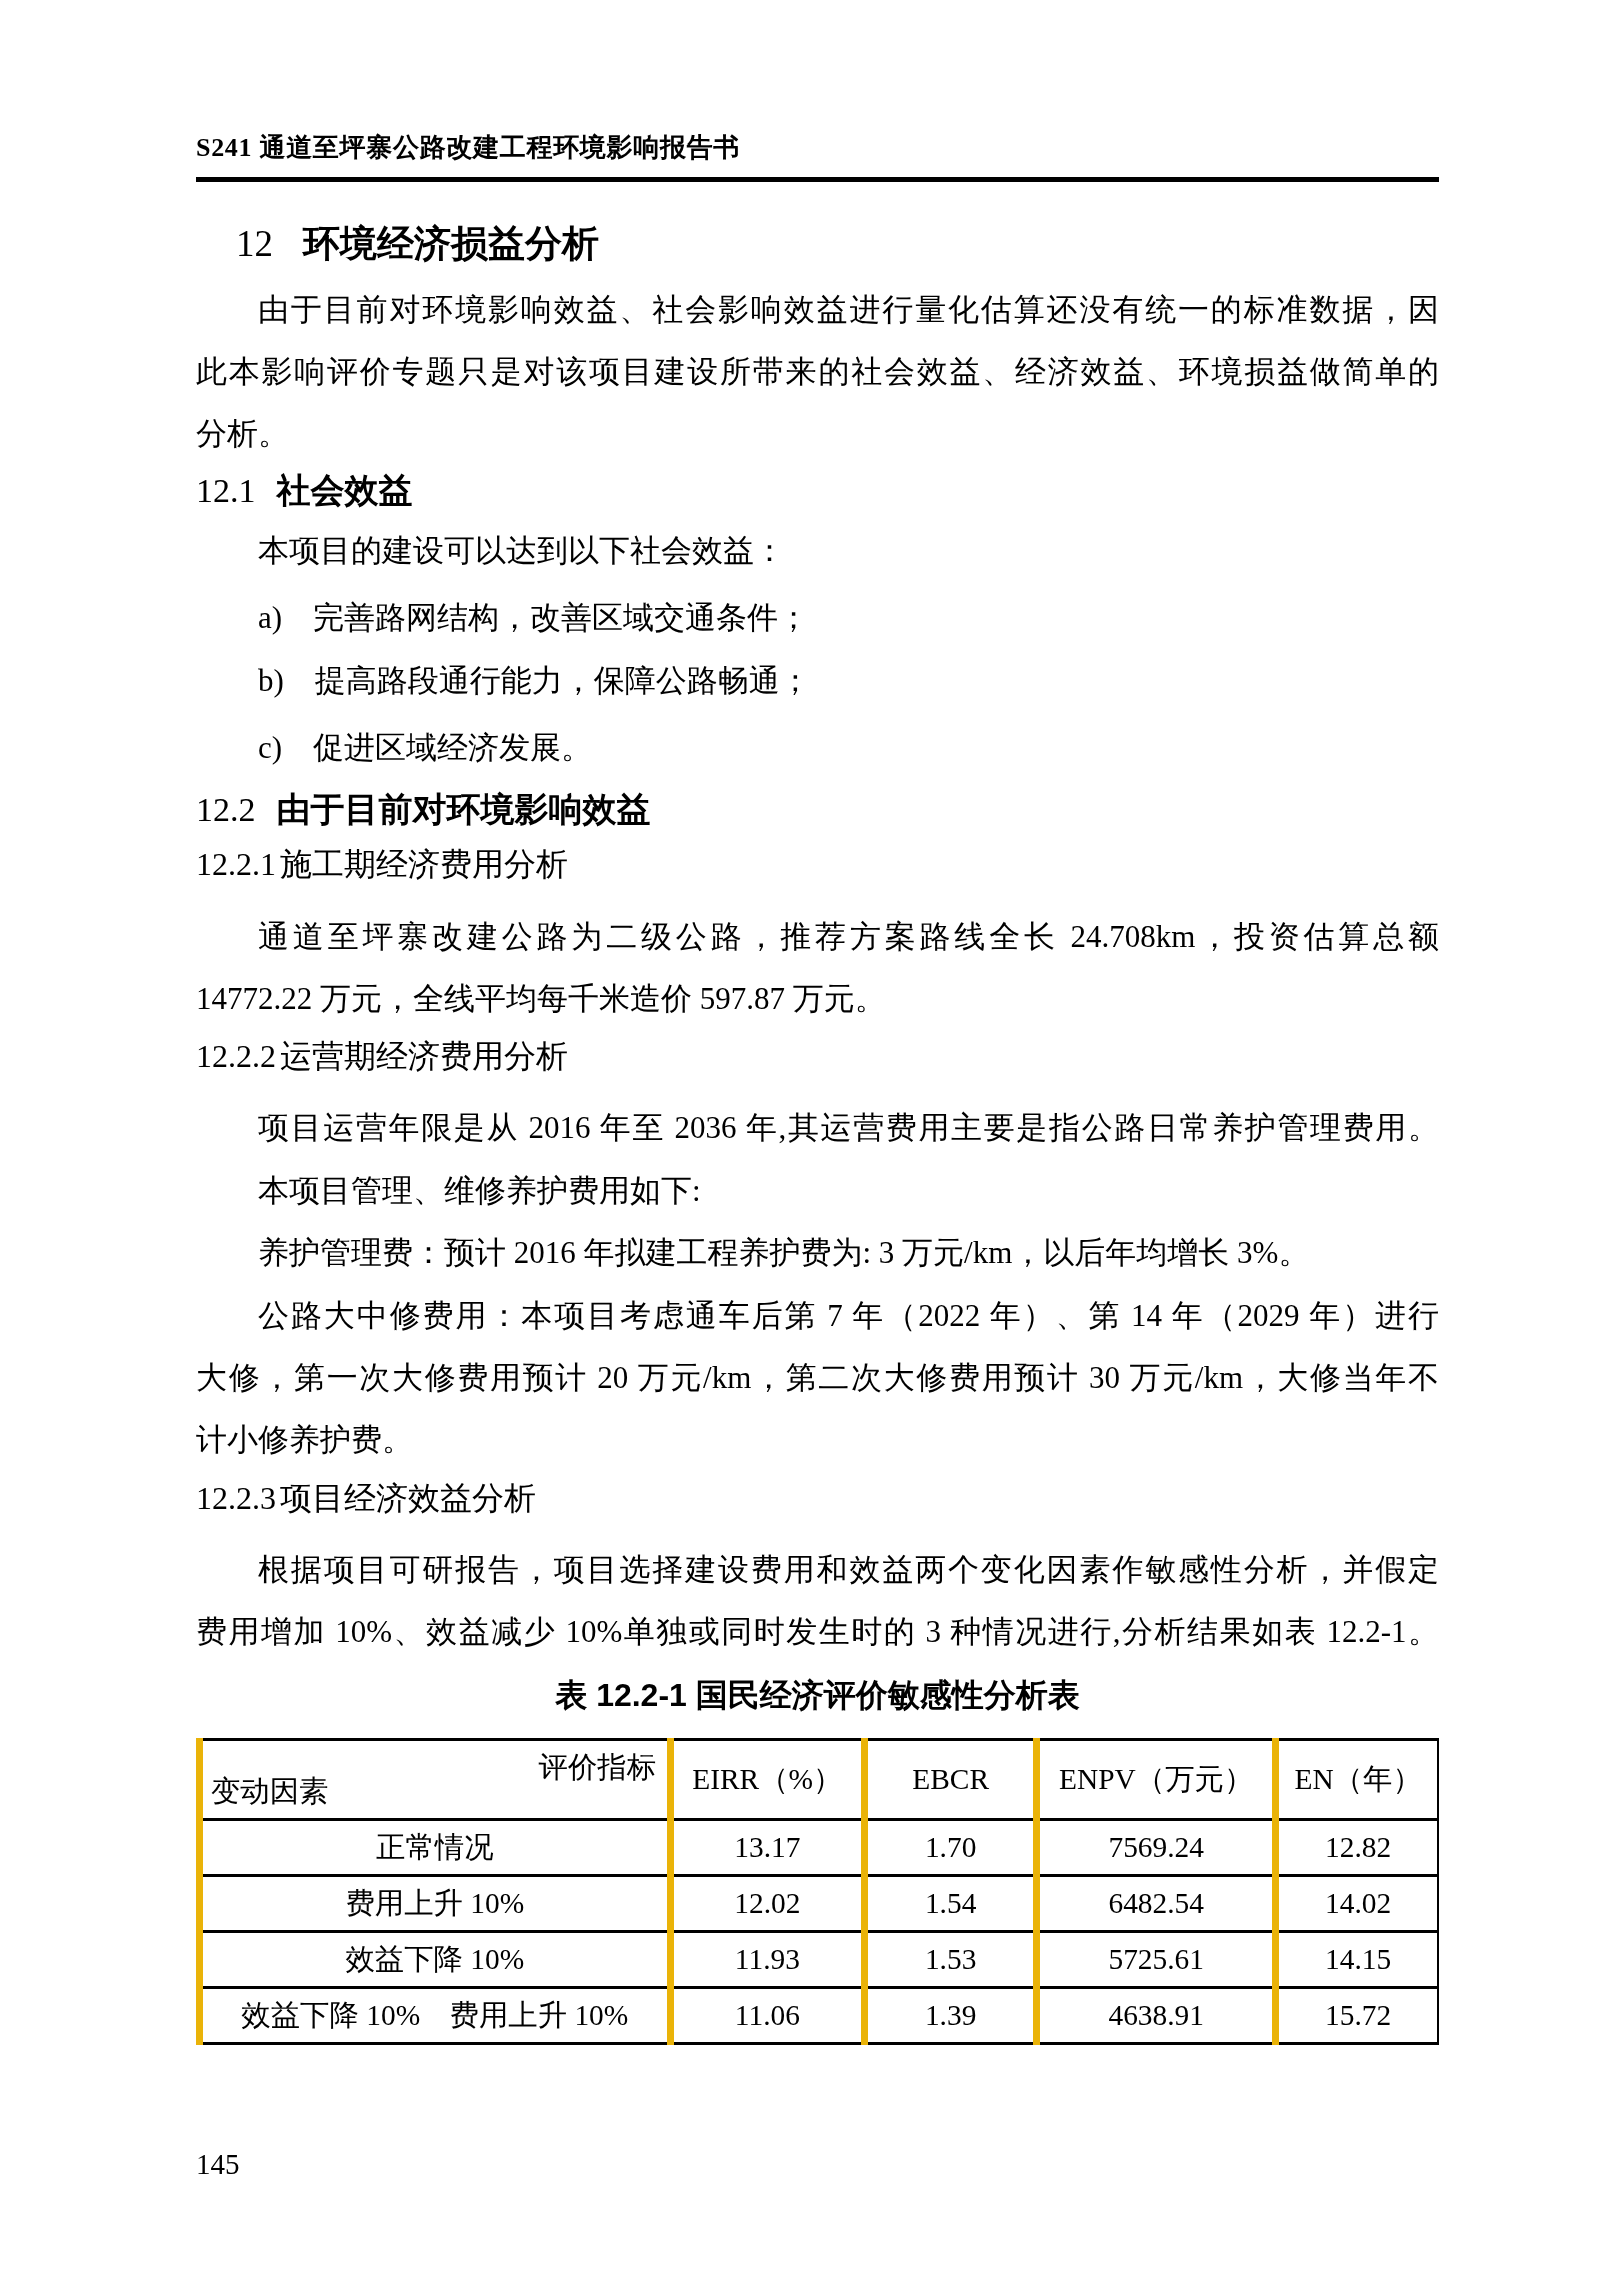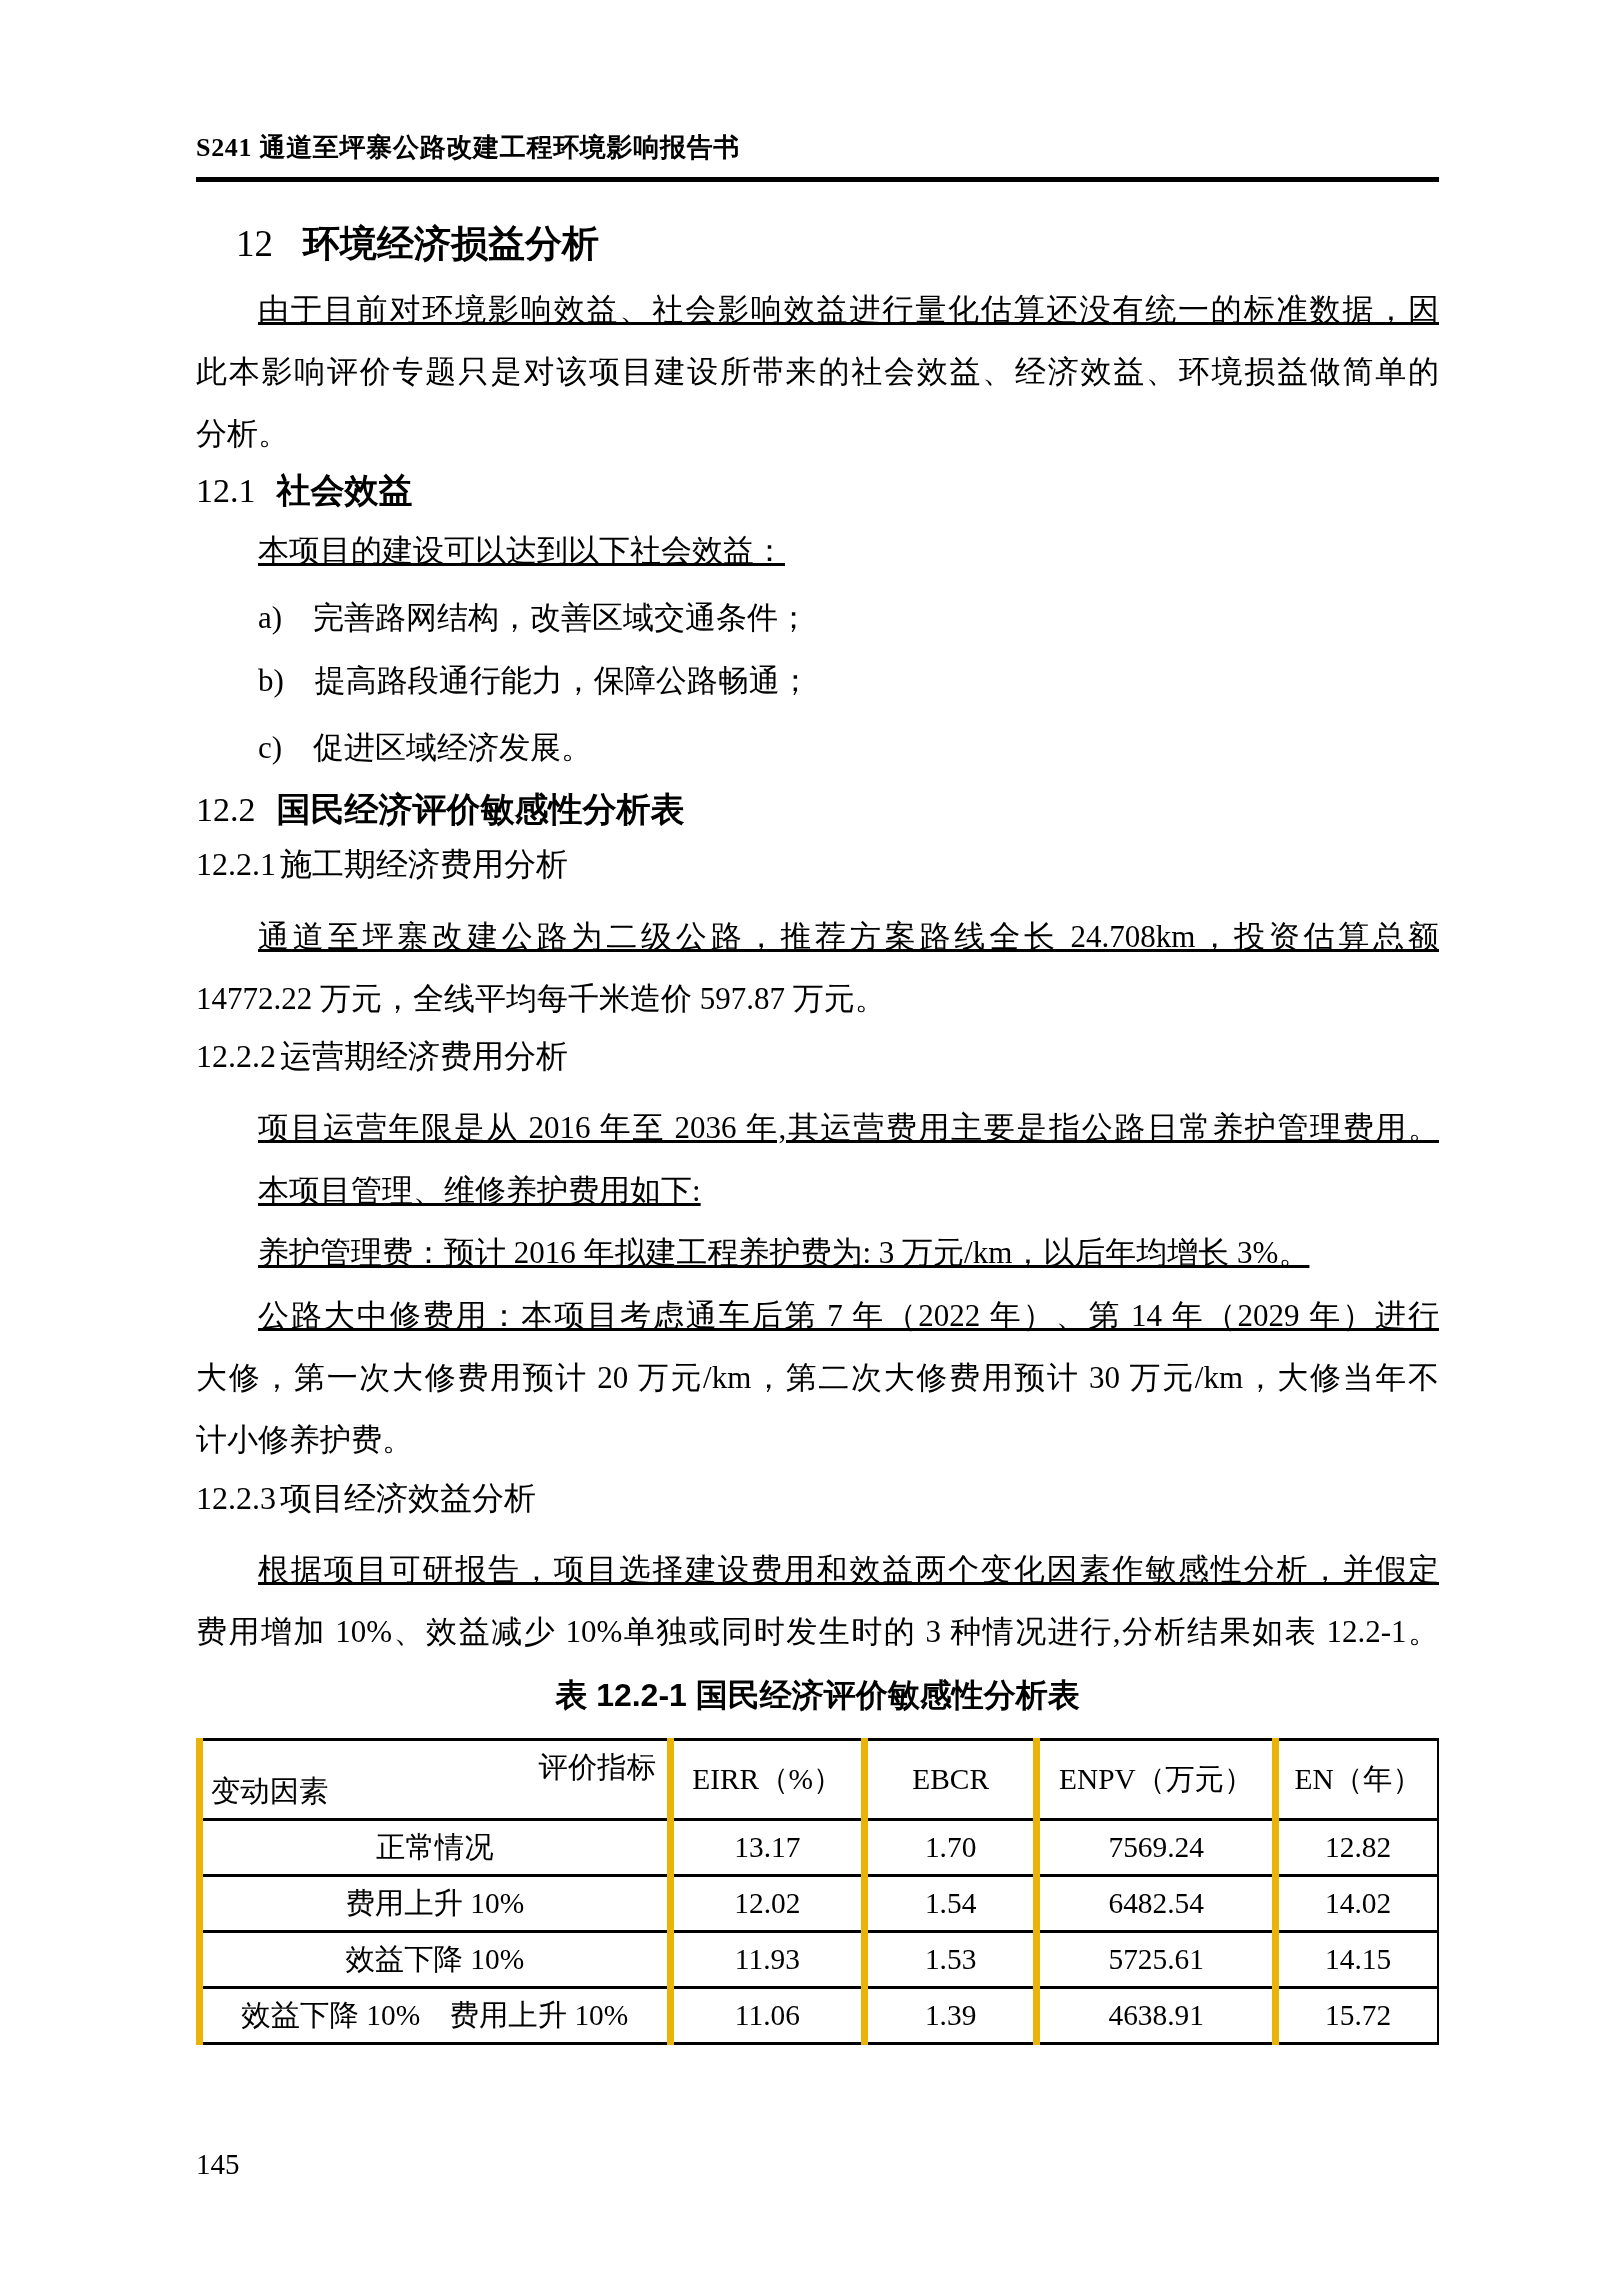--- a/index.html
+++ b/index.html
@@ -25,21 +25,21 @@
   .h3 { font-size:32px; line-height:38px; font-weight:normal; }
   .h3 .h-num { margin-right:4px; }
   #h12_2_1 { top:845px; }
   #h12_2_2 { top:1037px; }
   #h12_2_3 { top:1479px; }
 
   
   .para { font-size:31px; }
   .line { line-height:62px; }
   .just { text-align:justify; text-align-last:justify; text-justify:inter-character; }
-  .ind  { text-indent:62px;text-decoration:underline; }
+  .ind  { text-indent:62px; }
   .item { padding-left:62px; }
   #p_intro      { top:279px; }
   #p_social     { top:520px; }
   #item_a       { top:587px; }
   #item_b       { top:650px; }
   #item_c       { top:717px; }
   #p_constr     { top:906px; }
   #p_opyears    { top:1097px; }
   #p_maint_intro{ top:1160px; }
   #p_maint_fee  { top:1222px; }
@@ -93,21 +93,21 @@
     <div class="line item">a)　完善路网结构，改善区域交通条件；</div>
   </div>
   <div class="blk para" id="item_b">
     <div class="line item">b)　提高路段通行能力，保障公路畅通；</div>
   </div>
   <div class="blk para" id="item_c">
     <div class="line item">c)　促进区域经济发展。</div>
   </div>
 
   <div class="blk h-sans" id="h12_2">
-    <span class="h-num">12.2</span><span>国民经济评价敏感性分析表</span>
+    <span class="h-num">12.2</span><span>由于目前对环境影响效益</span>
   </div>
 
   <div class="blk h3" id="h12_2_1">
     <span class="h-num">12.2.1</span><span>施工期经济费用分析</span>
   </div>
 
   <div class="blk para" id="p_constr">
     <div class="line just ind">通道至坪寨改建公路为二级公路，推荐方案路线全长 24.708km，投资估算总额</div>
     <div class="line">14772.22 万元，全线平均每千米造价 597.87 万元。</div>
   </div>

